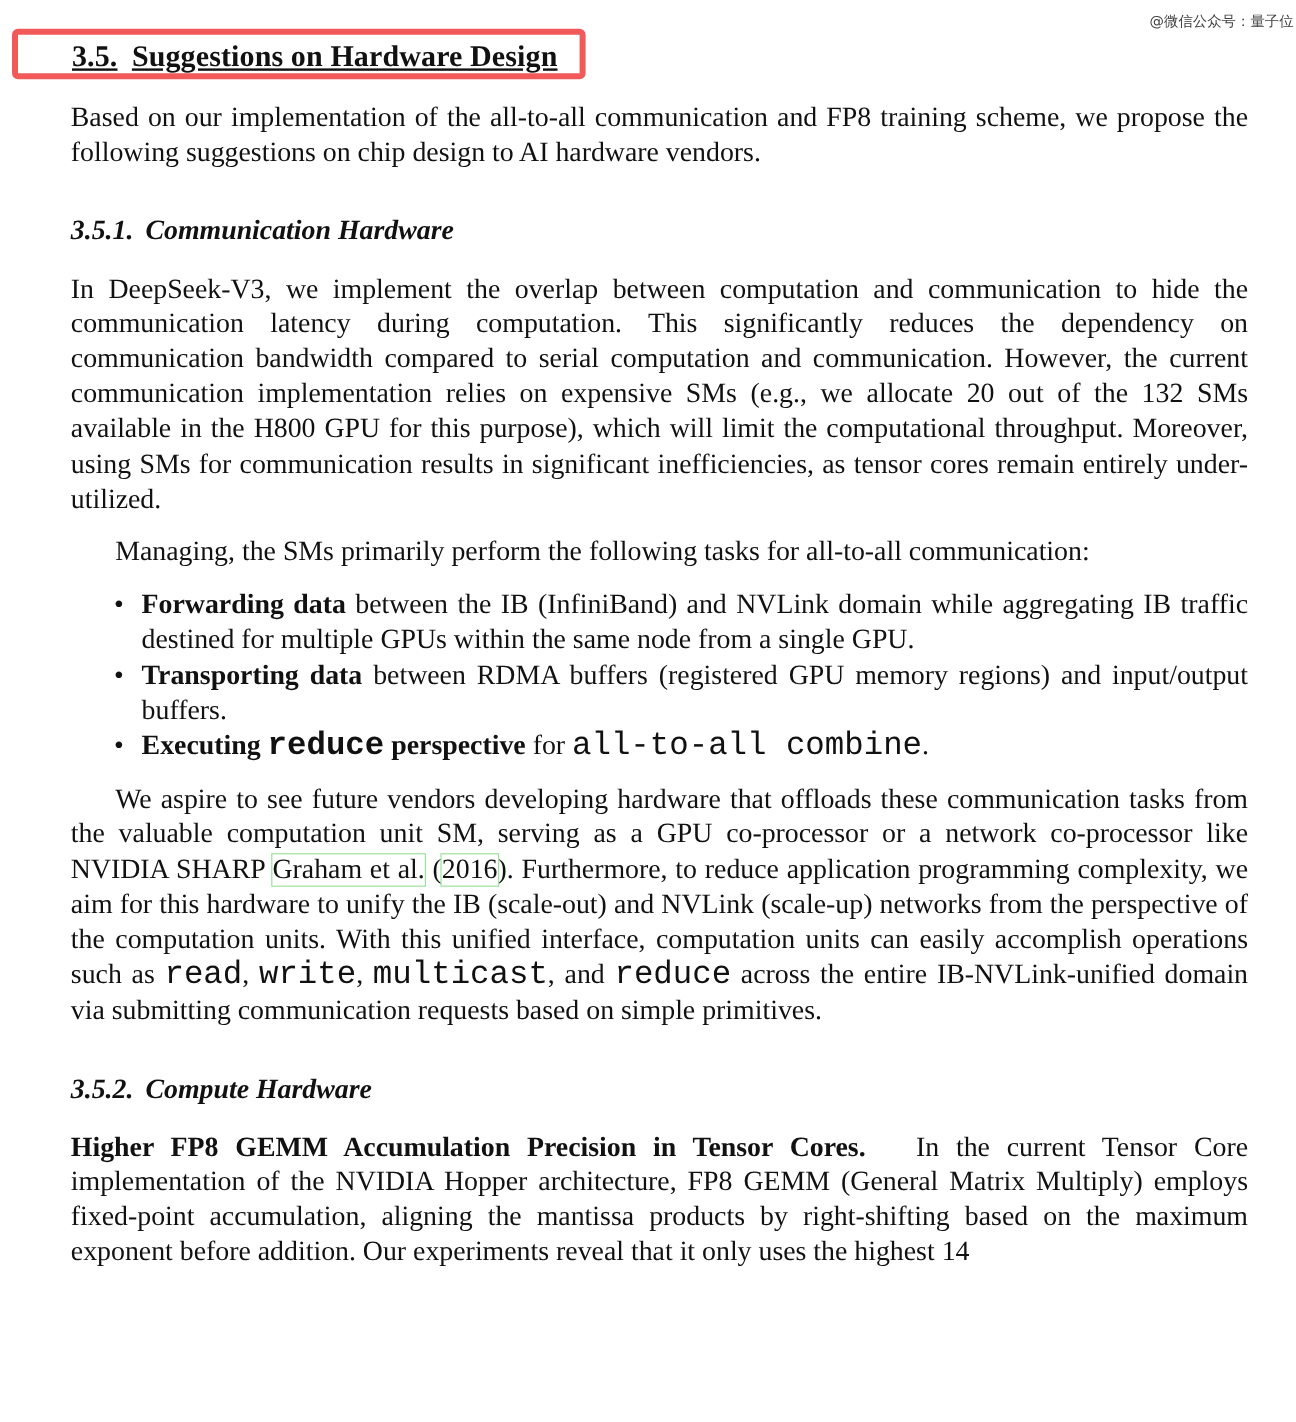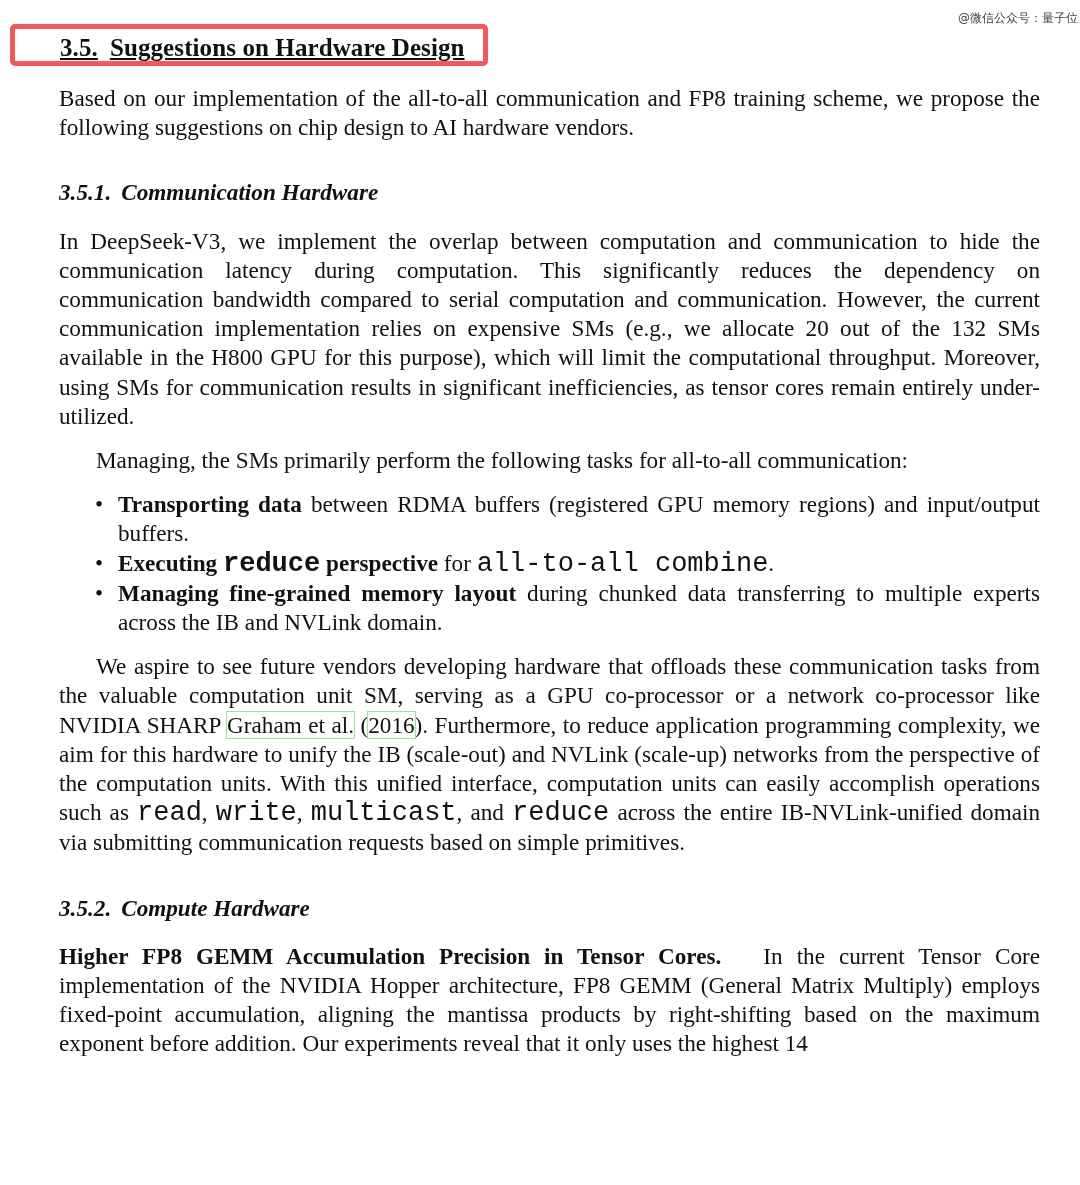--- a/index.html
+++ b/index.html
@@ -72,23 +72,23 @@
     <span class="num">3.5.1.</span><span>Communication Hardware</span>
   </h3>
   <div class="gap-b"></div>
 
   <p>In DeepSeek-V3, we implement the overlap between computation and communication to hide the communication latency during computation.  This significantly reduces the dependency on communication bandwidth compared to serial computation and communication. However, the current communication implementation relies on expensive SMs (e.g., we allocate 20 out of the 132 SMs available in the H800 GPU for this purpose), which will limit the computational throughput.  Moreover, using SMs for communication results in significant inefficiencies, as tensor cores remain entirely under-utilized.</p>
   <div class="gap-s"></div>
   <p class="indent">Managing, the SMs primarily perform the following tasks for all-to-all communication:</p>
   <div class="gap-s"></div>
 
   <ul class="tasks">
+    <li><b>Forwarding data</b><span> between the IB (InfiniBand) and NVLink domain while aggregating IB traffic destined for multiple GPUs within the same node from a single GPU.</span></li>
     <li><b>Transporting data</b><span> between RDMA buffers (registered GPU memory regions) and input/output buffers.</span></li>
     <li><b><span>Executing </span><span class="mono">reduce</span><span> perspective</span></b><span> for </span><span class="mono">all-to-all combine</span><span>.</span></li>
-    <li><b>Managing fine-grained memory layout</b><span> during chunked data transferring to multiple experts across the IB and NVLink domain.</span></li>
   </ul>
   <div class="gap-s"></div>
 
   <p class="indent"><span>We aspire to see future vendors developing hardware that offloads these communication tasks from the valuable computation unit SM, serving as a GPU co-processor or a network co-processor like NVIDIA SHARP </span><a class="cite">Graham et al.</a> <span>(</span><a class="cite">2016</a><span>)</span><span>.  Furthermore, to reduce application programming complexity, we aim for this hardware to unify the IB (scale-out) and NVLink (scale-up) networks from the perspective of the computation units. With this unified interface, computation units can easily accomplish operations such as </span><span class="mono">read</span><span>, </span><span class="mono">write</span><span>, </span><span class="mono">multicast</span><span>, and </span><span class="mono">reduce</span><span> across the entire IB-NVLink-unified domain via submitting communication requests based on simple primitives.</span></p>
 
   <div class="gap-h"></div>
   <h3 class="sub-heading">
     <span class="num">3.5.2.</span><span>Compute Hardware</span>
   </h3>
   <div class="gap-b"></div>

